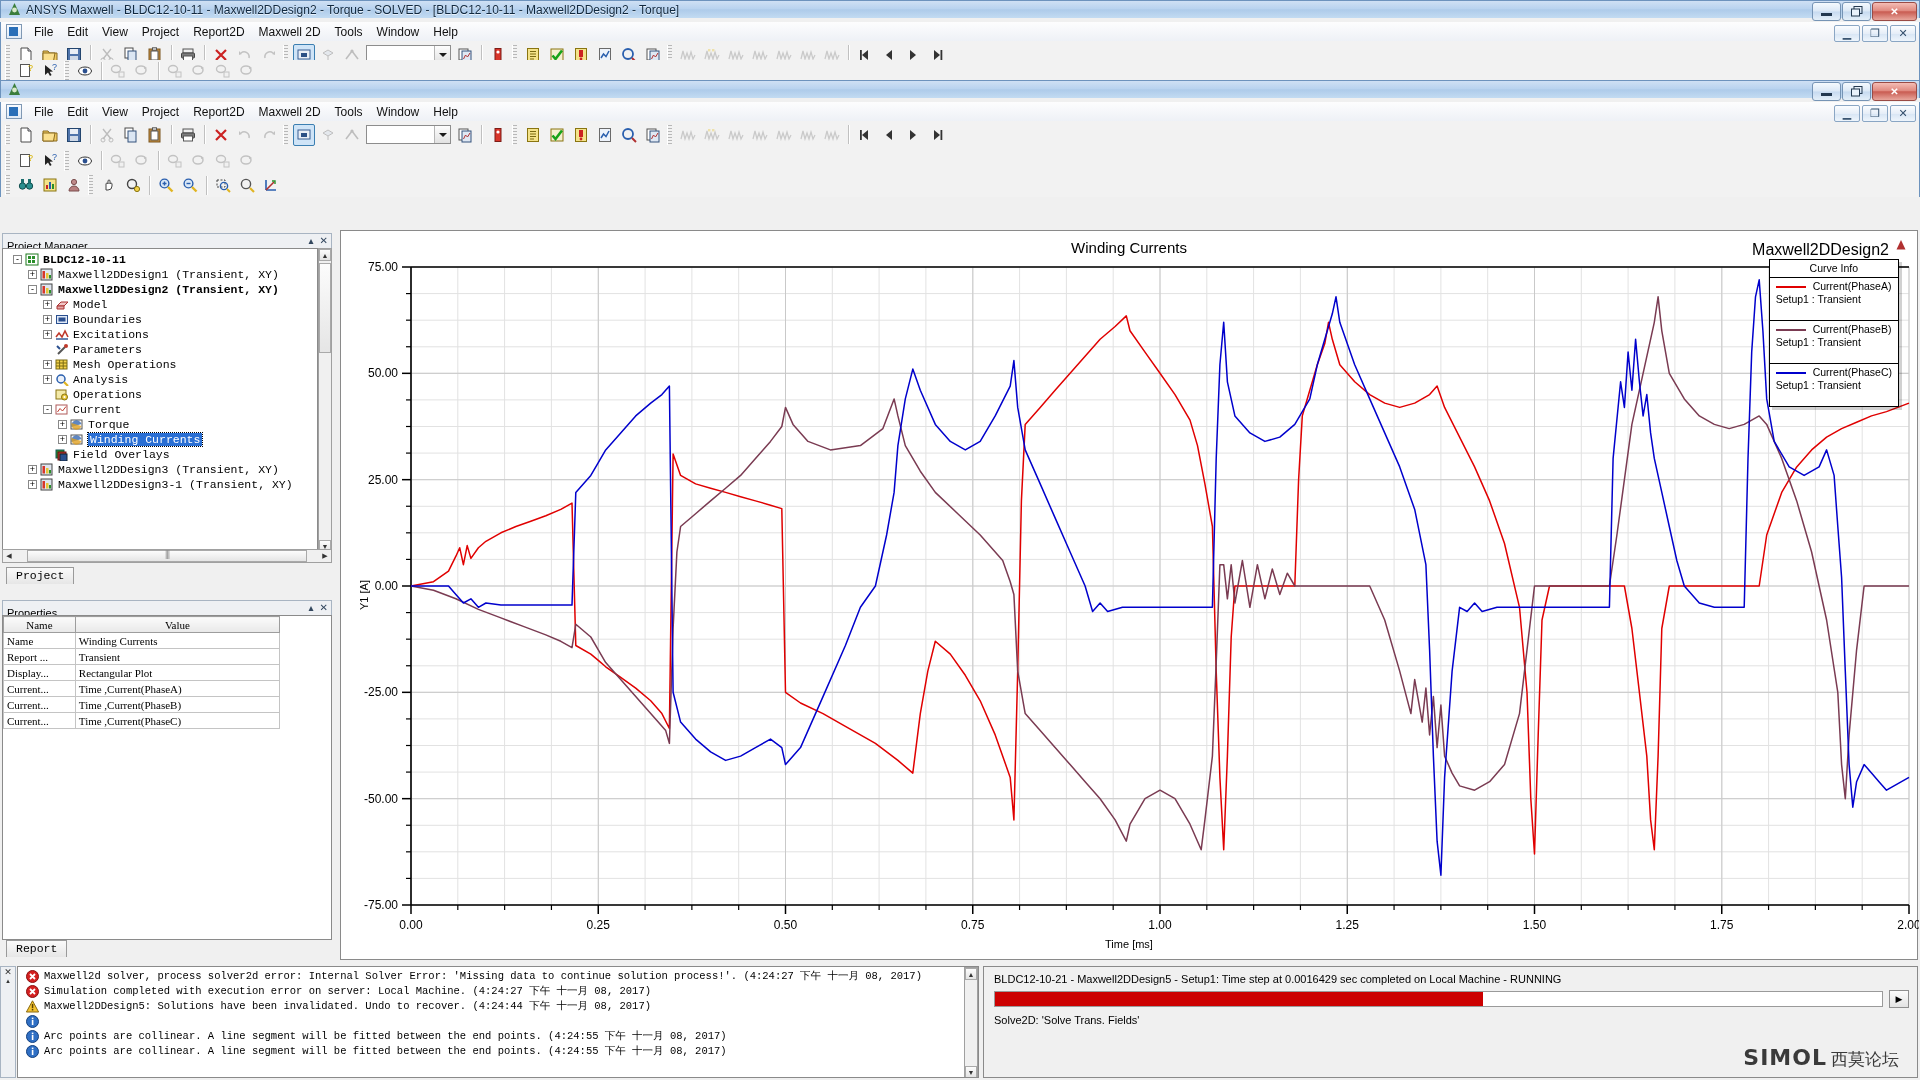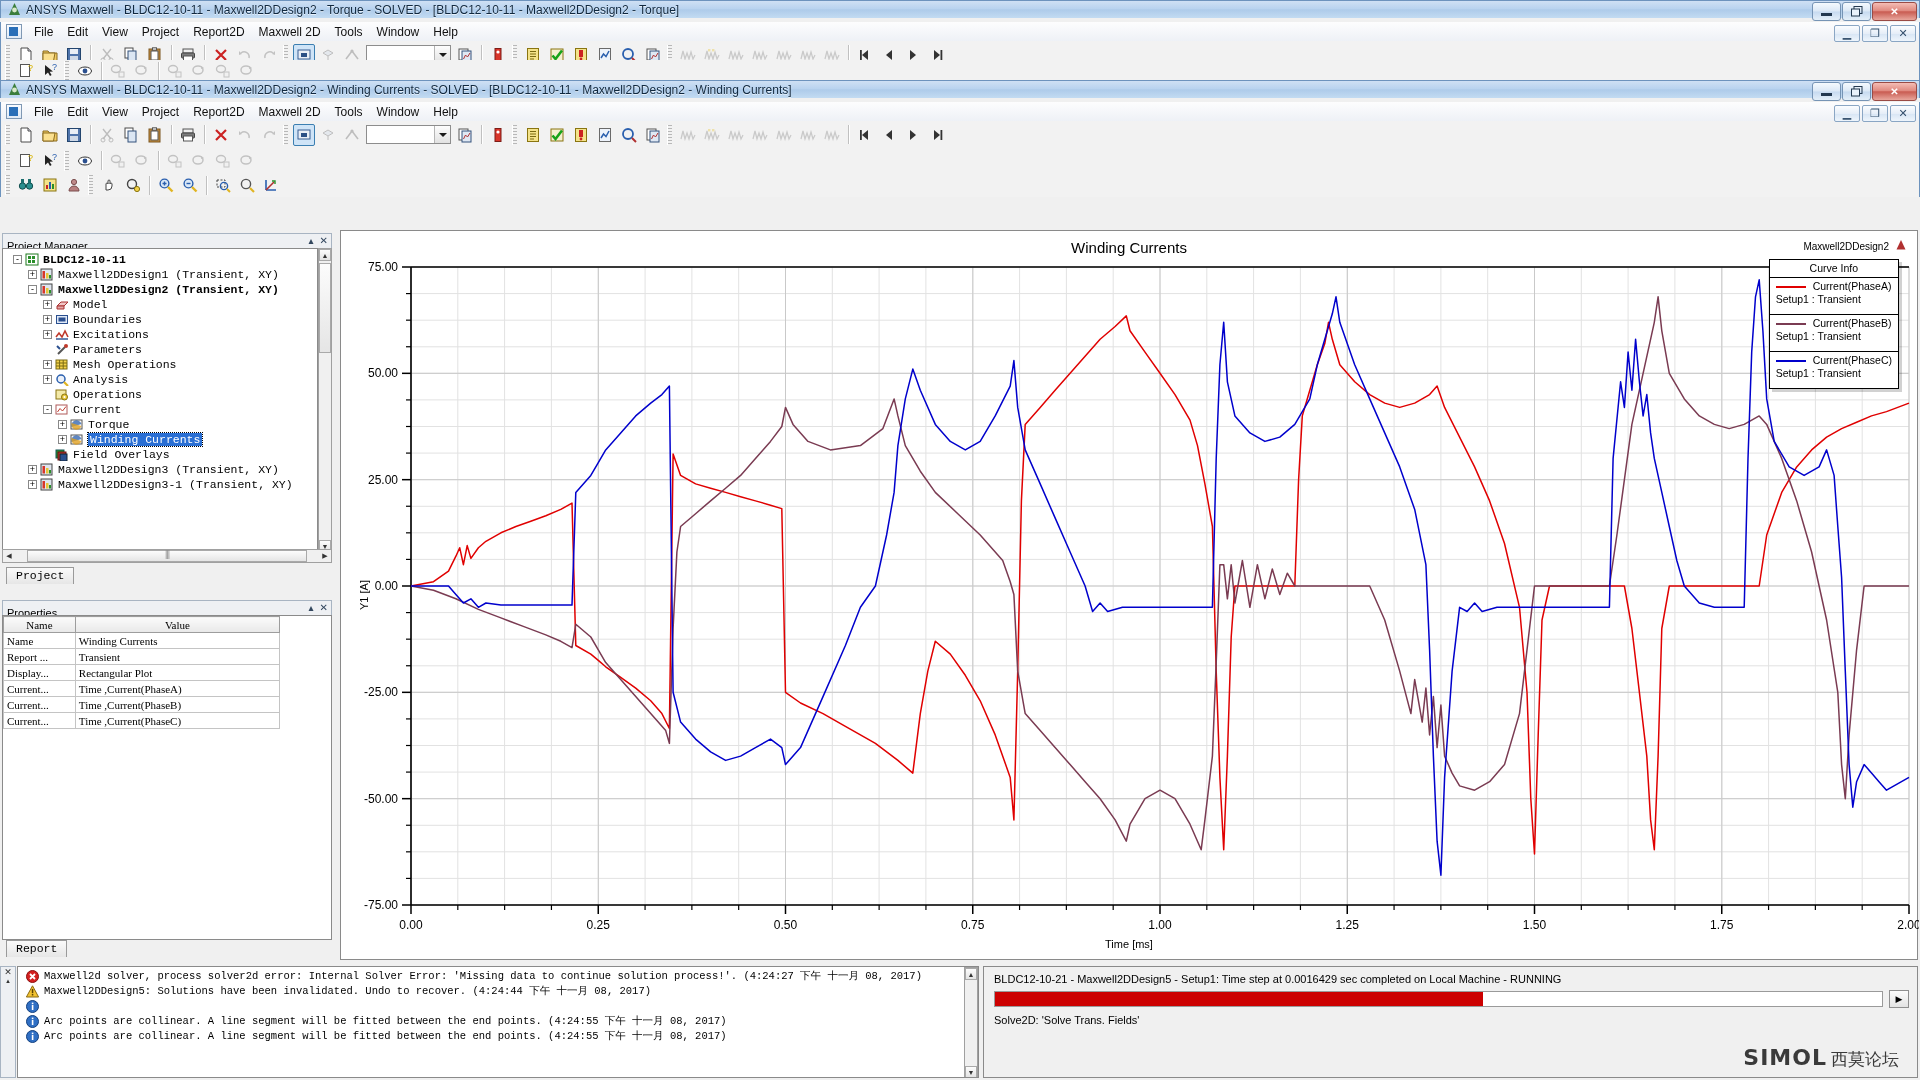--- a/index.html
+++ b/index.html
@@ -160,29 +160,29 @@
   table.props { border-collapse:collapse; width:100%; font-family:Liberation Serif, serif; font-size:11px;}
   table.props th {
     background:linear-gradient(to bottom,#fbfbfb,#e8e8e8);
     border:1px solid #9d9d9d; font-weight:normal; height:16px; color:#000;
   }
   table.props td { border:1px solid #c4c4c4; height:16px; padding:0 3px; color:#000; white-space:nowrap;}
 
   
   .chartwin { background:#fff; position:relative; }
   .chart-title { text-align:center; font-size:15px; color:#000; }
-  .design-label { position:absolute; right:28px; font-size:10px; color:#000;padding-left:35px; }
+  .design-label { position:absolute; right:28px; font-size:16px; color:#000;padding-left:35px; }
   .axis-lbl { font-size:11px; color:#000; font-family:"Liberation Sans",sans-serif;}
   .legendbox {
     position:absolute; background:#fff; border:1px solid #000;
     box-shadow:3px 3px 0 rgba(0,0,0,.18);
     font-size:10.5px; color:#000;
   }
   .legendbox .lg-title { text-align:center; padding:2px 10px 3px; border-bottom:1px solid #000; }
-  .legendbox .lg-row { padding:2px 6px 9px; border-bottom:1px solid #000; }
+  .legendbox .lg-row { padding:2px 6px 15px; border-bottom:1px solid #000; }
   .legendbox .lg-row:last-child { border-bottom:none; }
   .lg-line { display:inline-block; width:30px; height:0; border-top:2.5px solid #000;
              vertical-align:middle; margin-right:7px; }
 
   
   .msglog { background:#fff; border:1px solid #8a8a8a; overflow:hidden; position:relative;}
   .msgrow { display:flex; align-items:flex-start; font-family:"Liberation Mono", monospace;
             font-size:10.5px; color:#000; padding:1px 0 1px 22px; line-height:13px; }
   .msgico { width:13px; height:13px; margin-left:-18px; margin-right:5px; flex:none; }
   .sidebar-vert {
@@ -514,21 +514,20 @@
     <div class="wbtn-sm">✕</div>
   </div>
 
   <div class="winbar" style="position:absolute;left:0;top:80px;width:1920px;">
     <span class="wicon">
       <svg width="15" height="15" viewBox="0 0 15 15">
         <path d="M7.5 1 L13 13 L2 13 Z" fill="#3b7d3b"></path>
         <circle cx="7.5" cy="8" r="2.4" fill="#d8e8c8"></circle>
       </svg>
     </span>
-    <span class="wtitle">ANSYS Maxwell - BLDC12-10-11 - Maxwell2DDesign2 - Winding Currents - SOLVED - [BLDC12-10-11 - Maxwell2DDesign2 - Winding Currents]</span>
     <div class="wctl">
       <div class="wbtn">
           <i class="glyph-min"></i>
         </div>
       <div class="wbtn">
         <svg width="12" height="11" viewBox="0 0 12 11">
             <rect x="3" y="0.5" width="8" height="7" fill="none" stroke="#22384f"></rect>
             <rect x="0.5" y="3" width="8" height="7" fill="#e9f2fb" stroke="#22384f"></rect>
           </svg>
       </div>
@@ -1317,20 +1316,27 @@
     <div id="msgrows" style="padding-top:2px;padding-left:4px;text-align:center;">
         <div class="msgrow">
             <span class="msgico"><svg width="13" height="13" viewBox="0 0 13 13">
               <circle cx="6.5" cy="6.5" r="6" fill="#d42020" stroke="#8a1010"></circle>
               <path d="M4 4 L9 9 M9 4 L4 9" stroke="#fff" stroke-width="1.8"></path>
             </svg></span>
             <span>Maxwell2d solver, process solver2d error: Internal Solver Error: 'Missing data to continue solution process!'. (4:24:27 下午 十一月 08, 2017)</span>
           </div>
         <div class="msgrow">
             <span class="msgico"><svg width="13" height="13" viewBox="0 0 13 13">
+              <circle cx="6.5" cy="6.5" r="6" fill="#d42020" stroke="#8a1010"></circle>
+              <path d="M4 4 L9 9 M9 4 L4 9" stroke="#fff" stroke-width="1.8"></path>
+            </svg></span>
+            <span>Simulation completed with execution error on server: Local Machine. (4:24:27 下午 十一月 08, 2017)</span>
+          </div>
+        <div class="msgrow">
+            <span class="msgico"><svg width="13" height="13" viewBox="0 0 13 13">
               <path d="M6.5 0.8 L12.6 12 L0.4 12 Z" fill="#f2c230" stroke="#8a6a10"></path>
               <rect x="5.8" y="4" width="1.5" height="4.2" fill="#5a4200"></rect>
               <rect x="5.8" y="9" width="1.5" height="1.5" fill="#5a4200"></rect>
             </svg></span>
             <span>Maxwell2DDesign5: Solutions have been invalidated. Undo to recover. (4:24:44 下午 十一月 08, 2017)</span>
           </div>
         <div class="msgrow">
             <span class="msgico"><svg width="13" height="13" viewBox="0 0 13 13">
               <circle cx="6.5" cy="6.5" r="6" fill="#2f6fc4" stroke="#13407e"></circle>
               <rect x="5.8" y="5" width="1.6" height="5" fill="#fff"></rect>

